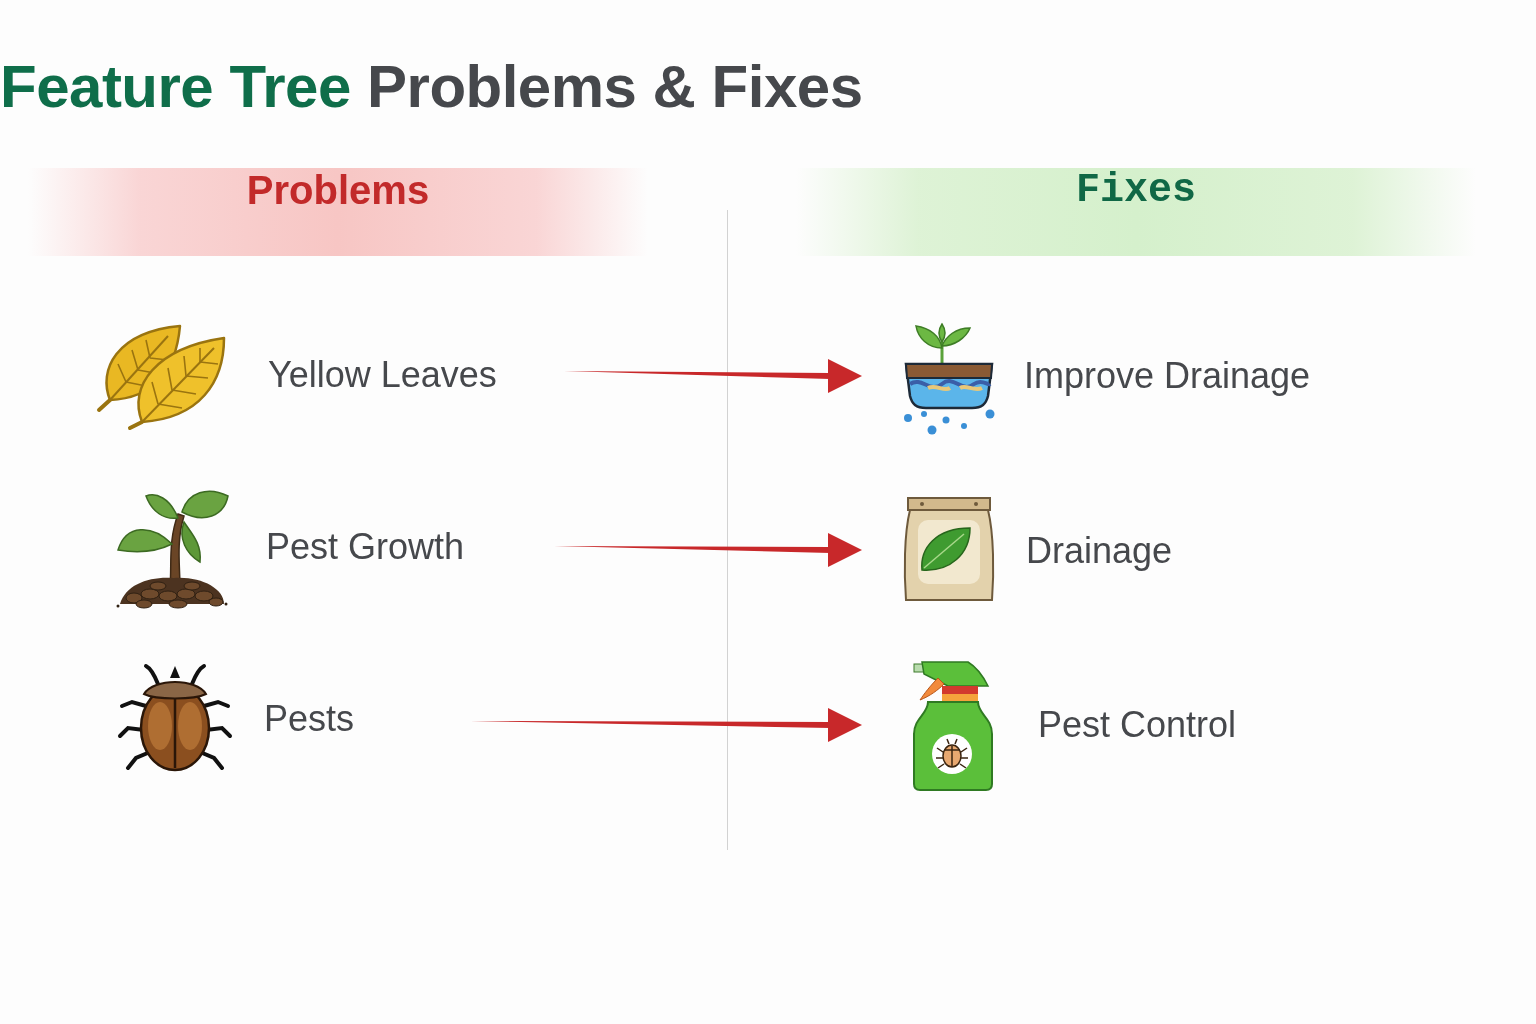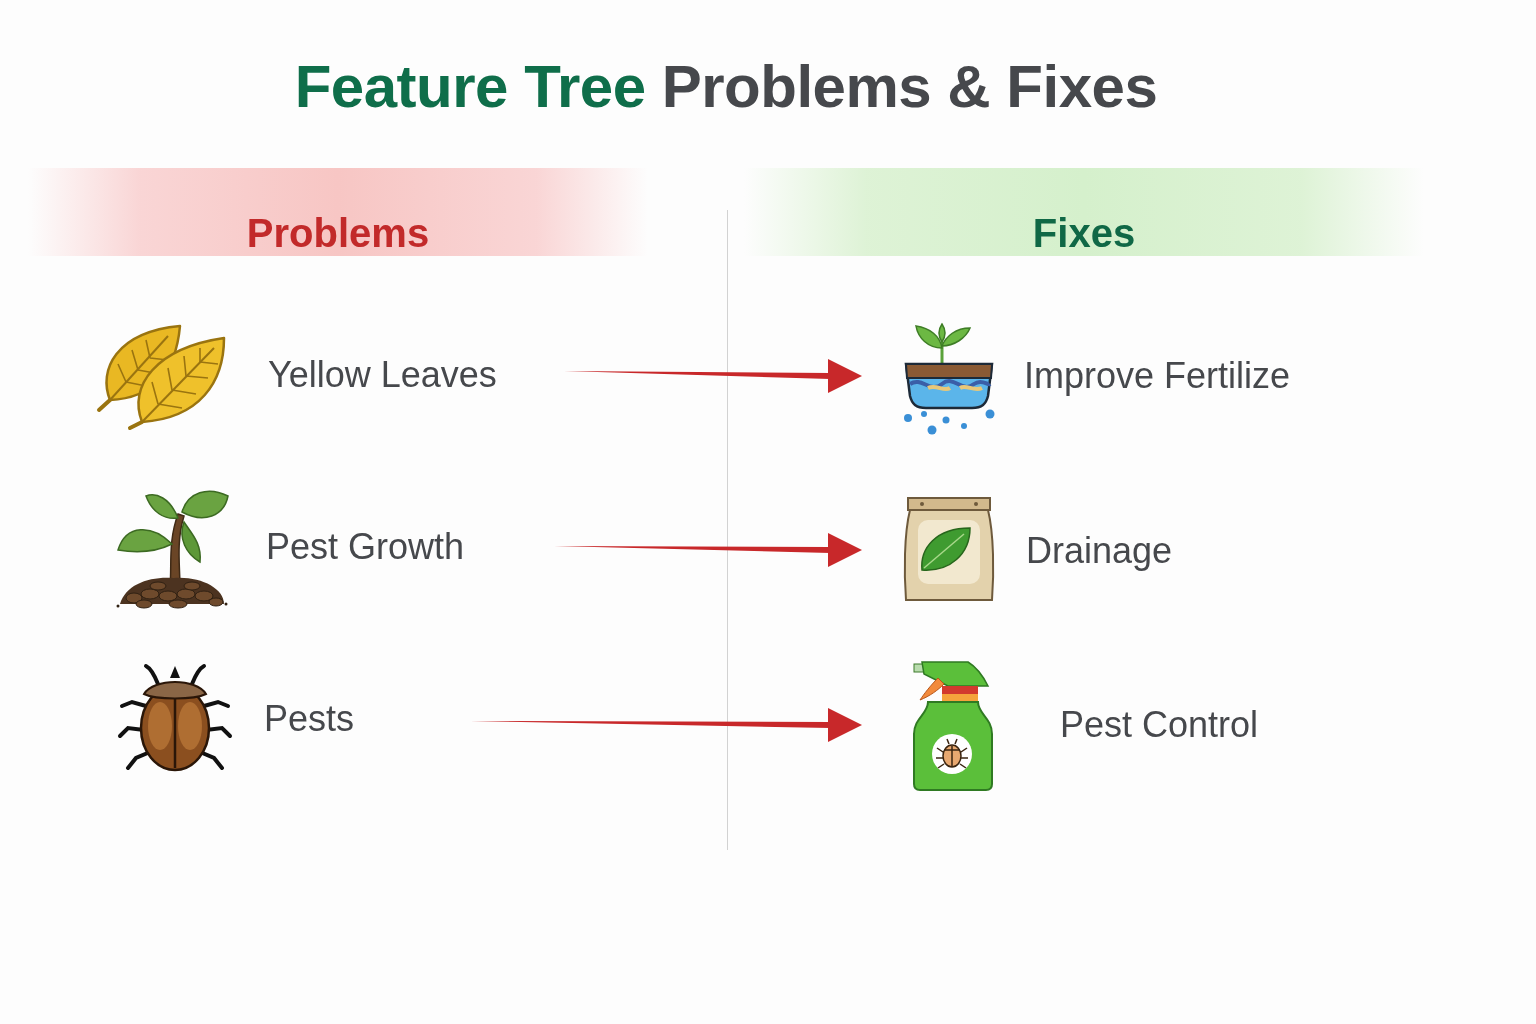--- a/index.html
+++ b/index.html
@@ -2,37 +2,38 @@
 <html><head>
   <meta charset="utf-8">
   <style>
     html, body { margin: 0; padding: 0; }
     body {
       width: 1536px; height: 1024px; position: relative; overflow: hidden;
       background: #fdfdfd;
       font-family: "Liberation Sans", "DejaVu Sans", sans-serif;
     }
     .title {
-      position: absolute; top: 52px; left: 0; width: 1430px; text-align: center;
-      font-size: 60px; font-weight: bold; letter-spacing: -0.5px; white-space: nowrap; padding-left: 11px;
+      position: absolute; top: 52px; left: 0; width: 1430px; 
+      font-size: 60px; font-weight: bold; letter-spacing: -0.5px; white-space: nowrap;
     }
     .title .t1 { color: #0f6e4a; }
     .title .t2 { color: #46484c; }
     .band {
       position: absolute; top: 168px; height: 88px;
-      display: flex; align-items: flex-end; justify-content: center;
+      display: flex; align-items: flex-start; justify-content: center;
       font-size: 40px; font-weight: bold;
     }
     .band.problems {
       left: 28px; width: 620px; color: #c22a2a;
       background: linear-gradient(90deg, rgba(248,200,200,0) 0%, rgba(248,200,200,0.75) 18%, #f7c6c4 50%, rgba(248,200,200,0.75) 82%, rgba(248,200,200,0) 100%);
     }
     .band.fixes {
-      left: 744px; width: 680px; color: #106846;
+      left: 796px; width: 680px; color: #106846;
       background: linear-gradient(90deg, rgba(214,240,204,0) 0%, rgba(214,240,204,0.8) 18%, #d5f0cc 50%, rgba(214,240,204,0.8) 82%, rgba(214,240,204,0) 100%);
+      font-family: Liberation Mono, monospace;
     }
     .divider {
       position: absolute; left: 727px; top: 210px; width: 1px; height: 640px;
       background: #d2d2d2;
     }
     .icon { position: absolute; }
     .label {
       position: absolute; font-size: 36px; color: #46484c; white-space: nowrap;
     }
     .arrow { position: absolute; }
@@ -83,21 +84,21 @@
     <path d="M8 42 L 94 42 L 93 56 L 9 56 Z" fill="#8a5a34" stroke="#1d2a38" stroke-width="2"></path>
     <path d="M12 62 C 24 54, 32 72, 44 62 C 56 52, 64 72, 76 62 C 84 56, 90 64, 92 62" stroke="#3a5fa8" stroke-width="4" fill="none"></path>
     <path d="M30 66 C 38 62, 46 70, 52 66 M62 66 C 68 62, 76 70, 84 66" stroke="#e7c87a" stroke-width="4" fill="none"></path>
     <circle cx="10" cy="96" r="4" fill="#3a8fd6"></circle>
     <circle cx="26" cy="92" r="3" fill="#3a8fd6"></circle>
     <circle cx="48" cy="98" r="3.5" fill="#3a8fd6"></circle>
     <circle cx="34" cy="108" r="4.5" fill="#3a8fd6"></circle>
     <circle cx="66" cy="104" r="3" fill="#3a8fd6"></circle>
     <circle cx="92" cy="92" r="4.5" fill="#3a8fd6"></circle>
   </svg>
-  <div class="label" style="left:1024px;top:355px">Improve Fertilize</div>
+  <div class="label" style="left:1024px;top:355px">Improve Drainage</div>
 </div>
 
 <div>
   <svg class="icon" style="left:112px;top:484px" width="124" height="128" viewBox="0 0 124 128">
     <path d="M58 104 C 60 80, 56 58, 66 30 L 72 32 C 64 58, 68 82, 68 104 Z" fill="#6a4526" stroke="#3f2a16" stroke-width="1.5"></path>
     <path d="M60 60 C 40 40, 14 40, 6 66 C 30 70, 48 66, 60 60 Z" fill="#6aa341" stroke="#3c6a22" stroke-width="1.5"></path>
     <path d="M66 34 C 58 14, 44 8, 34 12 C 40 28, 52 36, 66 34 Z" fill="#6aa341" stroke="#3c6a22" stroke-width="1.5"></path>
     <path d="M70 28 C 76 8, 96 2, 116 12 C 112 32, 92 40, 70 28 Z" fill="#6aa341" stroke="#3c6a22" stroke-width="1.5"></path>
     <path d="M72 38 C 80 50, 90 60, 88 78 C 74 70, 66 54, 72 38 Z" fill="#5d9838" stroke="#3c6a22" stroke-width="1.5"></path>
     <path d="M8 120 C 14 100, 38 92, 62 94 C 88 92, 112 104, 112 120 Z" fill="#4c3320"></path>
@@ -175,14 +176,14 @@
       <path d="M31 92 L 25 88"></path>
         <path d="M49 92 L 55 88"></path>
       <path d="M31 98 L 24 98"></path>
         <path d="M49 98 L 56 98"></path>
       <path d="M32 104 L 26 108"></path>
         <path d="M48 104 L 54 108"></path>
       <path d="M37 84 L 35 79"></path>
         <path d="M43 84 L 45 79"></path>
     </g>
   </svg>
-  <div class="label" style="left:1060px;top:704px">Pest Control</div>
+  <div class="label" style="left:1038px;top:704px">Pest Control</div>
 </div>
 
 </body></html>

